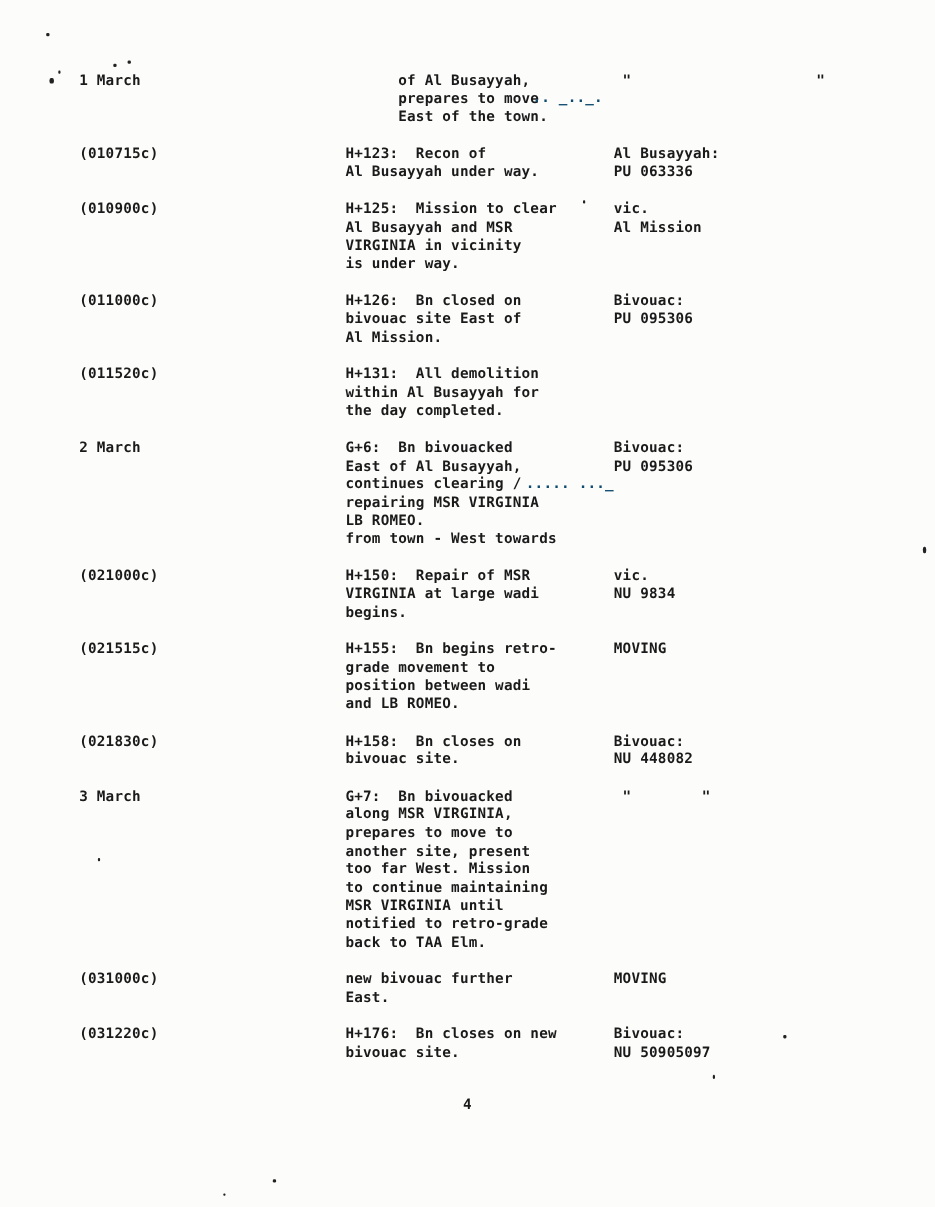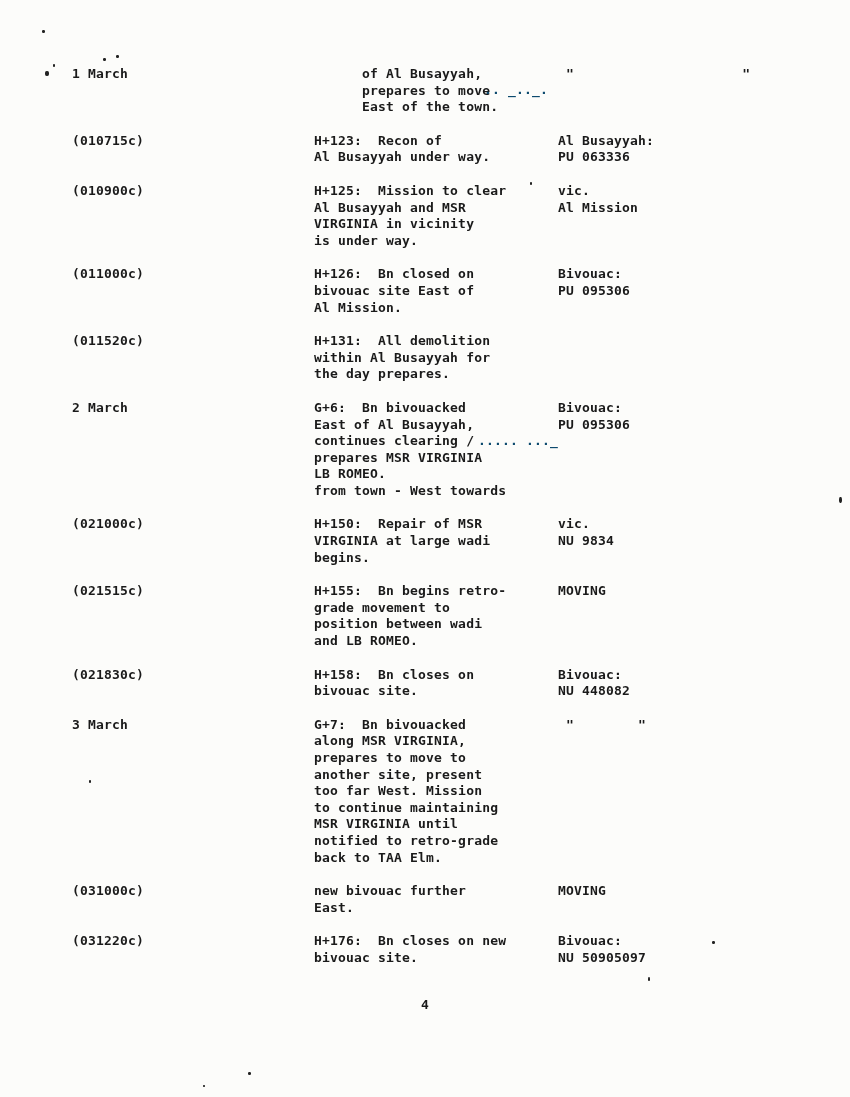--- a/index.html
+++ b/index.html
@@ -77,26 +77,26 @@
         <div class="cell"><div class="line">H+125:  Mission to clear</div><div class="line">Al Busayyah and MSR</div><div class="line">VIRGINIA in vicinity</div><div class="line">is under way.</div></div>
         <div class="cell"><div class="line">vic.</div><div class="line">Al Mission</div></div>
       </div>
       <div class="row">
         <div class="cell">(011000c)</div>
         <div class="cell"><div class="line">H+126:  Bn closed on</div><div class="line">bivouac site East of</div><div class="line">Al Mission.</div></div>
         <div class="cell"><div class="line">Bivouac:</div><div class="line">PU 095306</div></div>
       </div>
       <div class="row">
         <div class="cell">(011520c)</div>
-        <div class="cell"><div class="line">H+131:  All demolition</div><div class="line">within Al Busayyah for</div><div class="line">the day prepares.</div></div>
+        <div class="cell"><div class="line">H+131:  All demolition</div><div class="line">within Al Busayyah for</div><div class="line">the day completed.</div></div>
         <div class="cell"></div>
       </div>
       <div class="row">
         <div class="cell">2 March</div>
-        <div class="cell"><div class="line">G+6:  Bn bivouacked</div><div class="line">East of Al Busayyah,</div><div class="line">continues clearing /</div><div class="line">prepares MSR VIRGINIA</div><div class="line">LB ROMEO.</div><div class="line">from town - West towards</div></div>
+        <div class="cell"><div class="line">G+6:  Bn bivouacked</div><div class="line">East of Al Busayyah,</div><div class="line">continues clearing /</div><div class="line">repairing MSR VIRGINIA</div><div class="line">LB ROMEO.</div><div class="line">from town - West towards</div></div>
         <div class="cell"><div class="line">Bivouac:</div><div class="line">PU 095306</div></div>
       </div>
       <div class="row">
         <div class="cell">(021000c)</div>
         <div class="cell"><div class="line">H+150:  Repair of MSR</div><div class="line">VIRGINIA at large wadi</div><div class="line">begins.</div></div>
         <div class="cell"><div class="line">vic.</div><div class="line">NU 9834</div></div>
       </div>
       <div class="row">
         <div class="cell">(021515c)</div>
         <div class="cell"><div class="line">H+155:  Bn begins retro-</div><div class="line">grade movement to</div><div class="line">position between wadi</div><div class="line">and LB ROMEO.</div></div>

